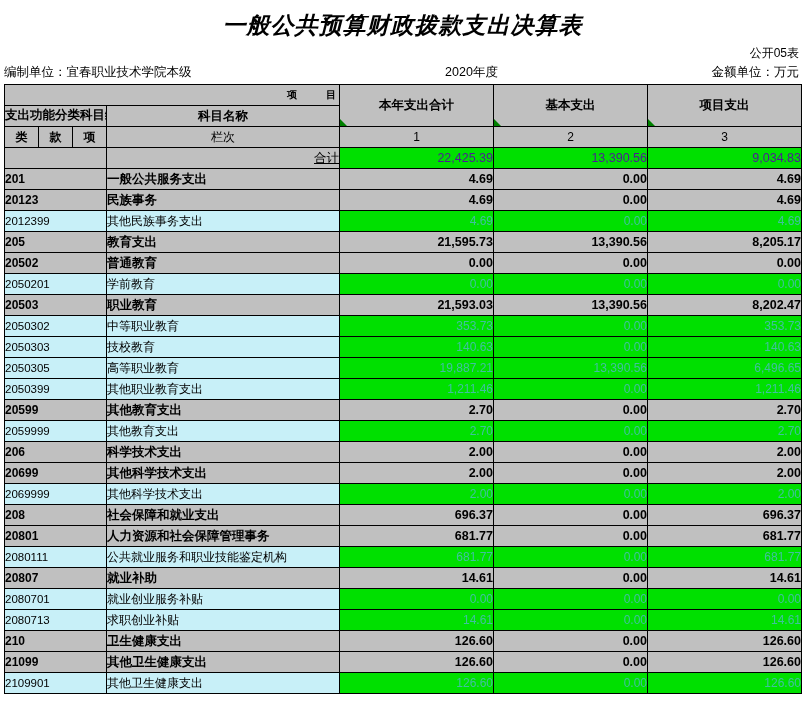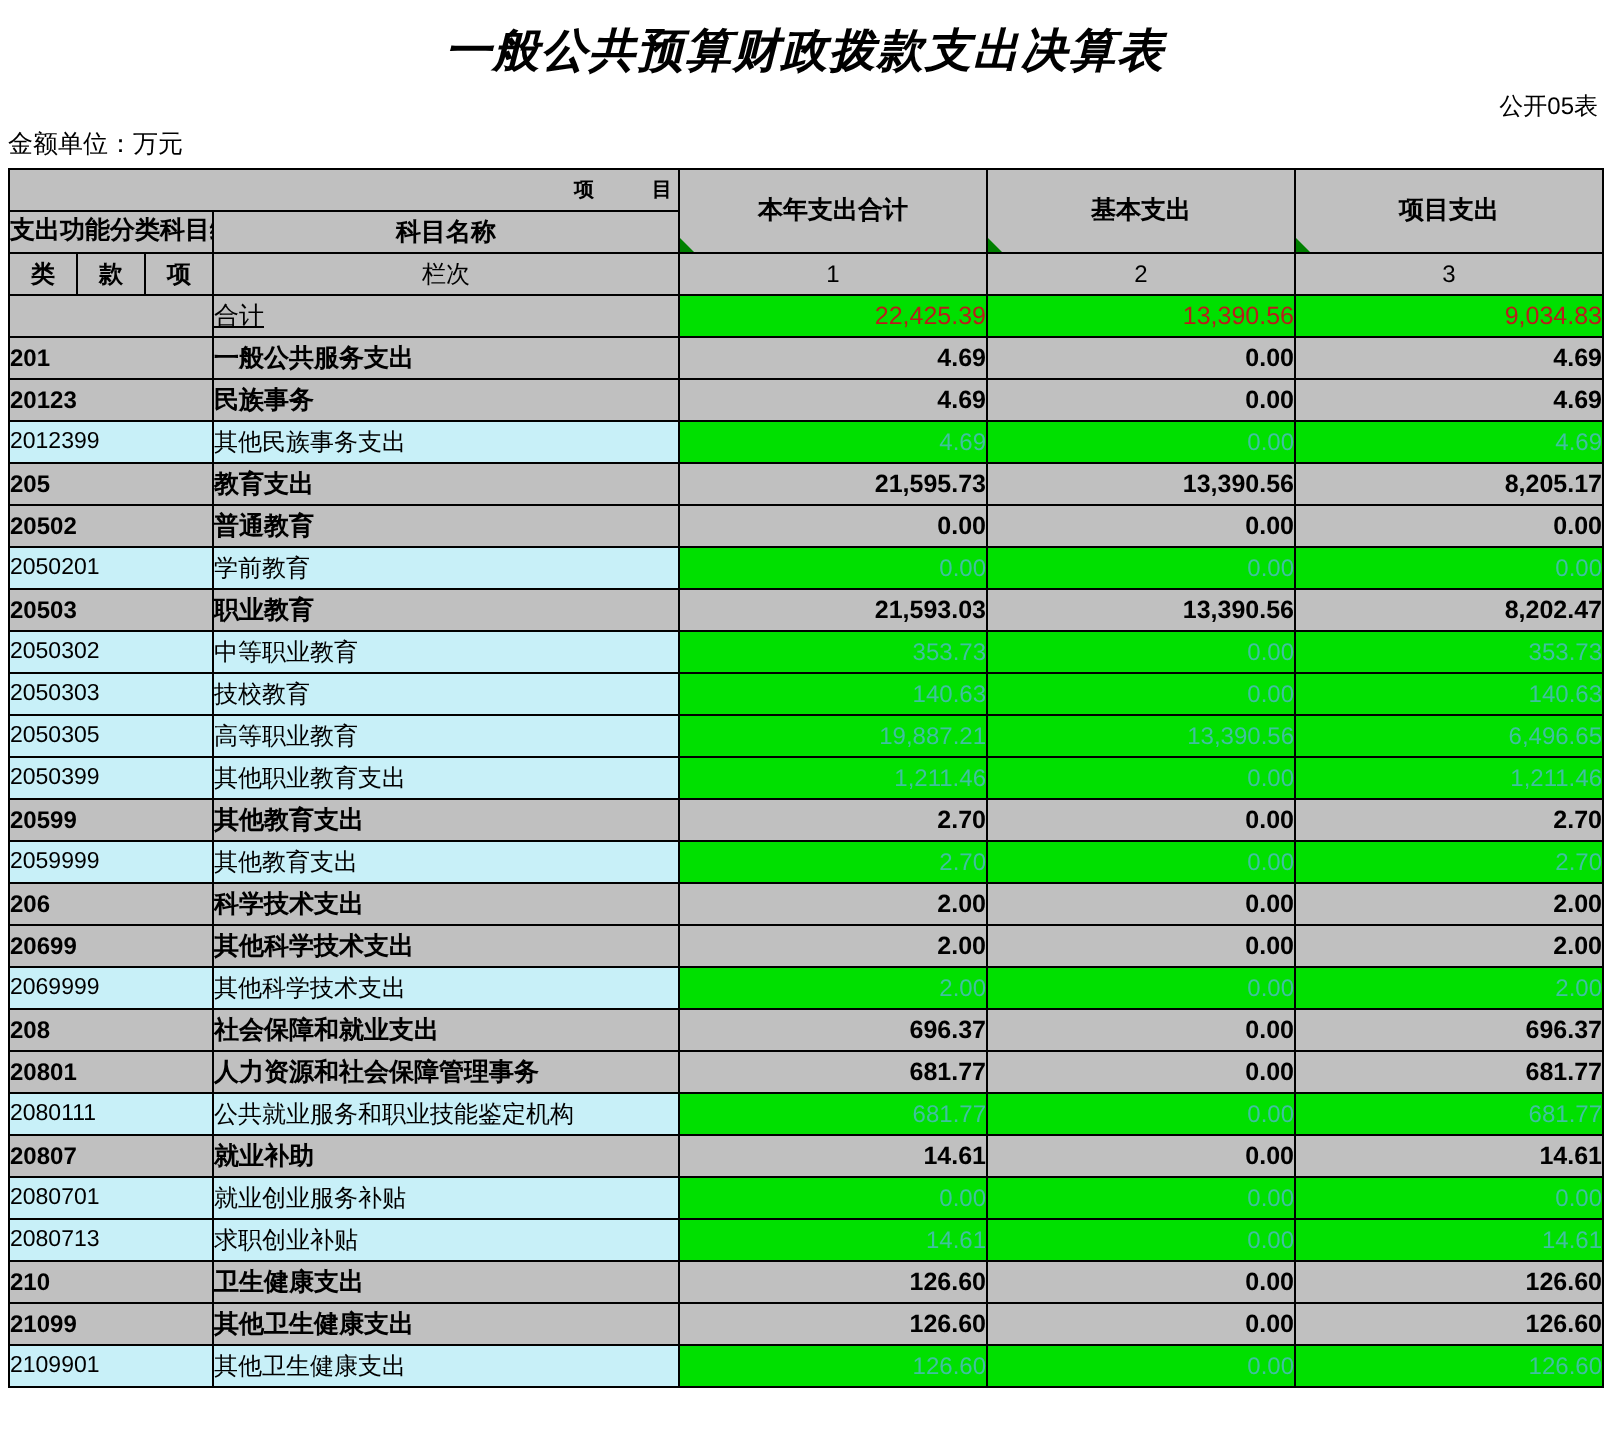--- a/index.html
+++ b/index.html
@@ -104,26 +104,26 @@
   }
   .num-sub {
     text-align: right;
     padding-right: 5px;
     background: #00e000;
     color: #40c0a0;
     font-size: 12px;
   }
   .row-total .num {
     background: #00e000;
-    color: #b91c1c;
+    color: #4c1d95;
     font-weight: normal;
   }
   .row-total .cell-name {
     background: #c0c0c0;
-    text-align: left;
+    text-align: right;
     font-weight: normal;
     padding-left: 0;
     text-decoration: underline;
   }
   .cols-head {
     background: #c0c0c0;
     text-align: center;
     font-size: 12px;
   }
   .tri {
@@ -160,20 +160,22 @@
 
 <div class="page">
 
   <div class="doc-title">一般公共预算财政拨款支出决算表</div>
 
   <div class="sub-line">
     <span>公开05表</span>
   </div>
 
   <div class="meta-line">
+    <span class="meta-left">编制单位：宜春职业技术学院本级</span>
+    <span class="meta-center">2020年度</span>
     <span class="meta-right">金额单位：万元</span>
   </div>
 
   <table class="budget">
     <colgroup>
       <col style="width:34px">
       <col style="width:34px">
       <col style="width:34px">
       <col style="width:233px">
       <col style="width:154px">

